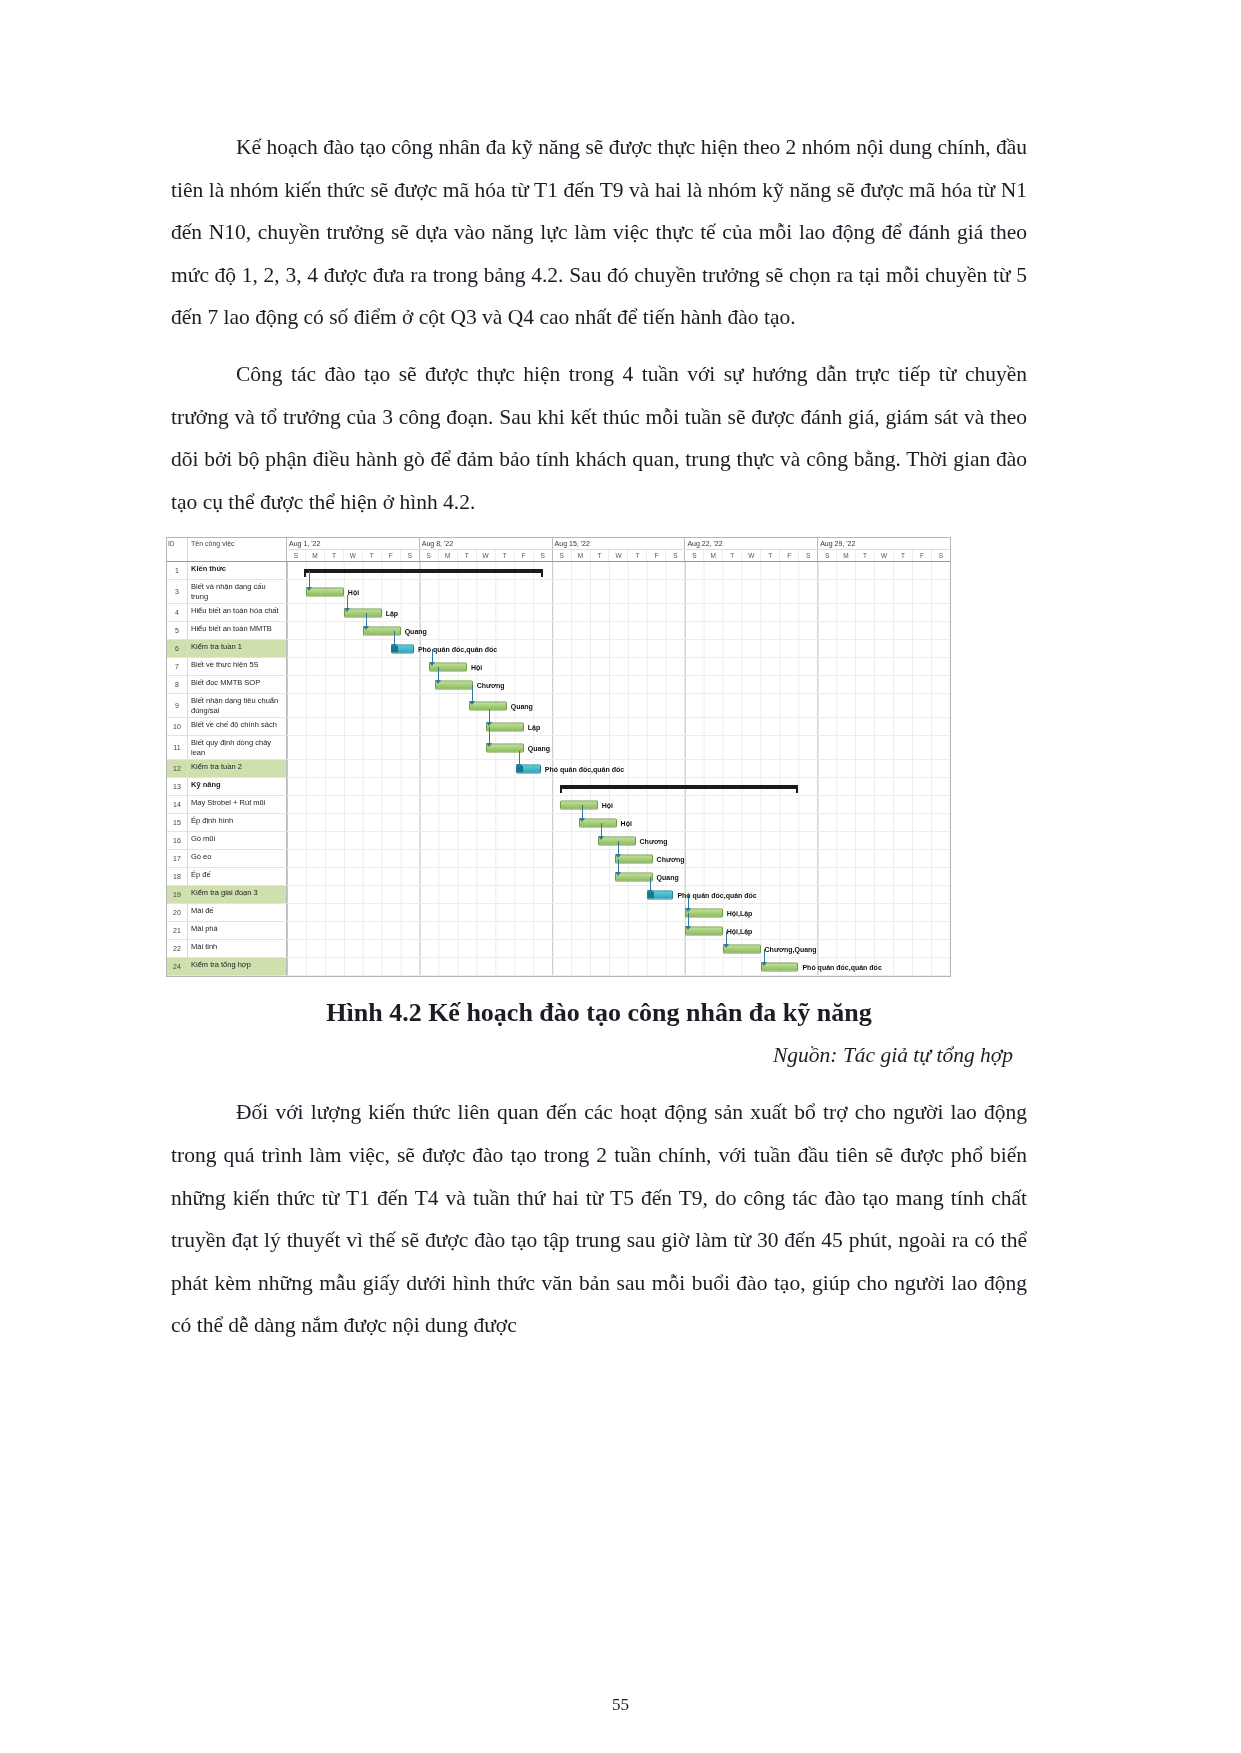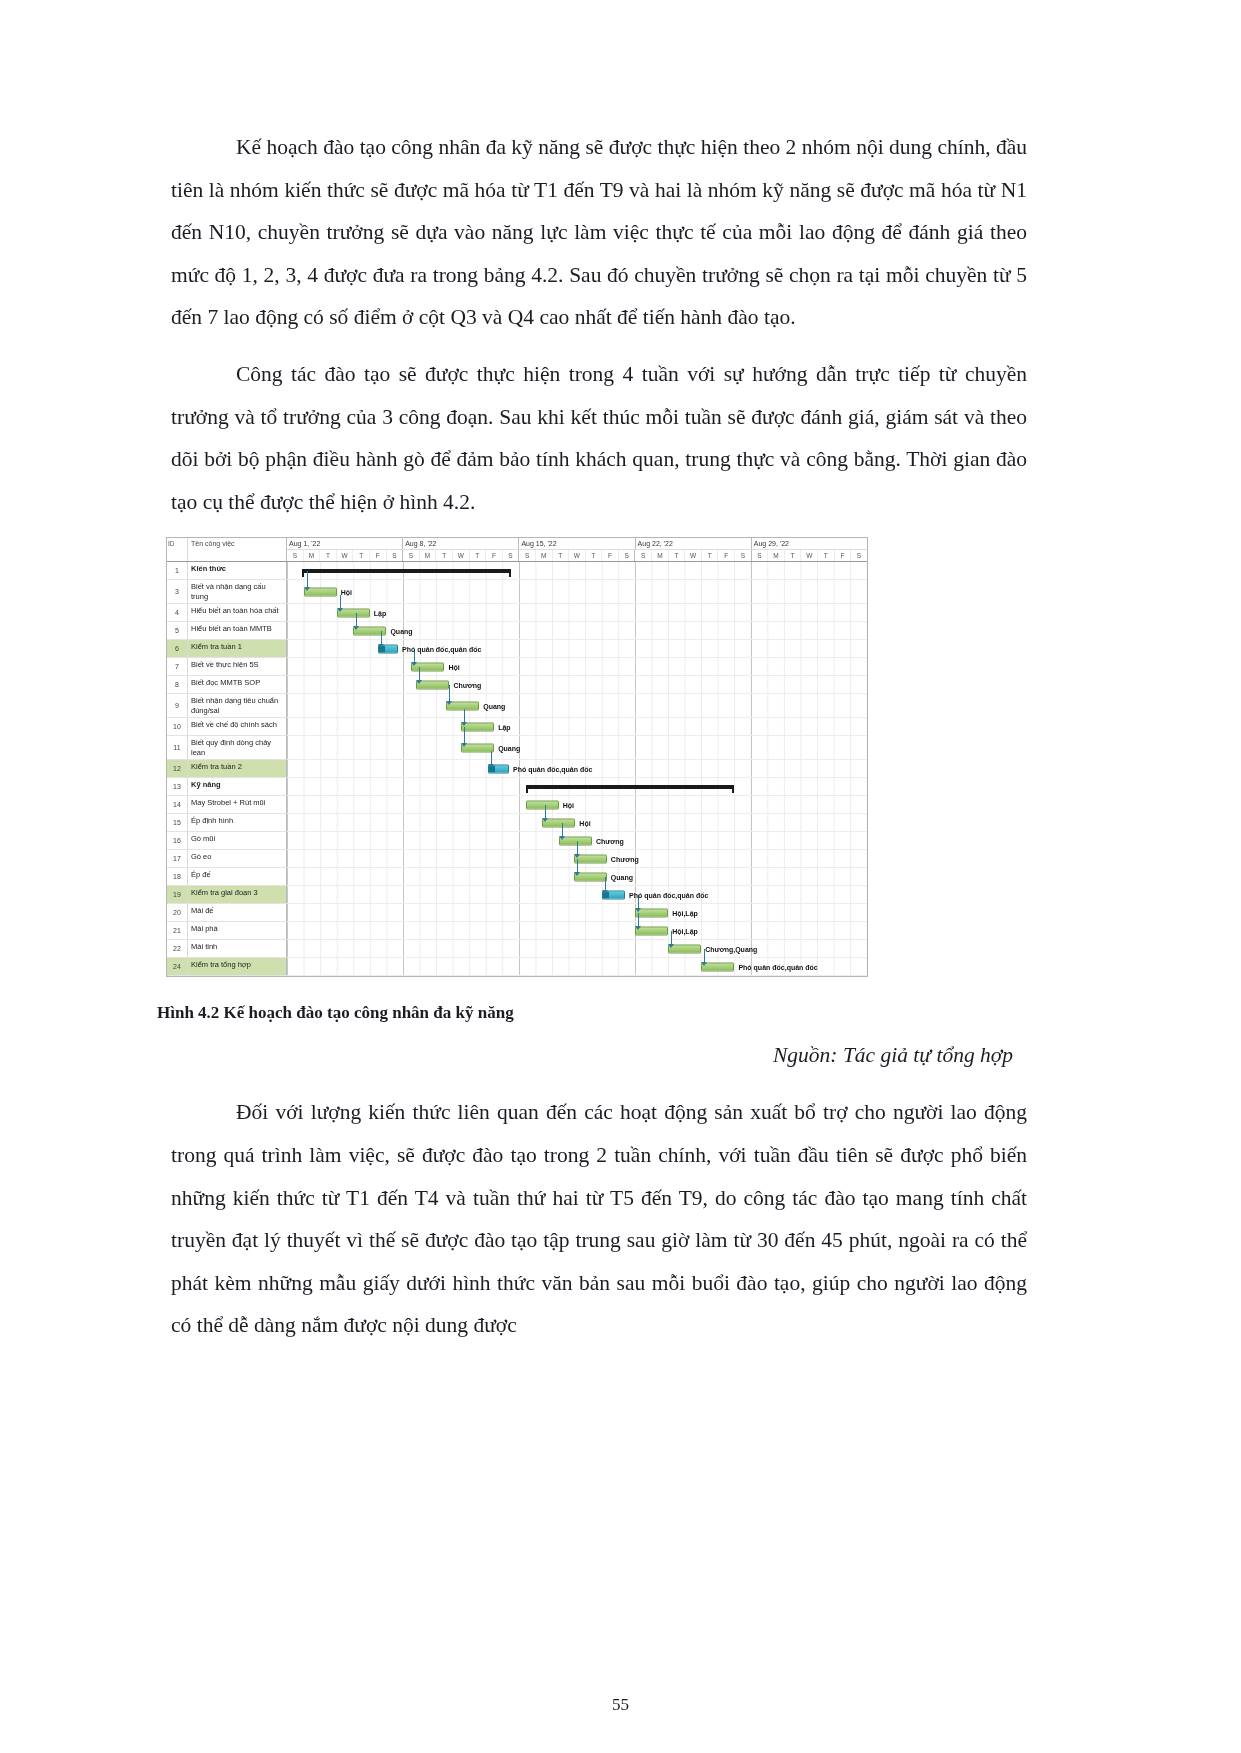--- a/index.html
+++ b/index.html
@@ -14,39 +14,40 @@
   .content { position:absolute; left:157px; top:112px; width:884px; }
   p.body-text {
     margin:14px;
     font-size:21.5px;
     line-height:42.6px;
     text-align:justify;
     text-indent:65px;
   }
   .caption {
     margin-top:14px;
+    text-align:center;
     font-weight:bold;
-    font-size:17px;
+    font-size:26px;
     line-height:43px;
   }
   .source {
     text-align:right;
     font-style:italic;
     font-size:21.5px;
     line-height:43px;
     padding-right:28px;
   }
   .page-number {
     position:absolute; left:0; right:0; bottom:38px;
     text-align:center; font-size:17px;
   }
 
   
   .gantt {
-    width:702px;
+    width:785px;
     margin:14px 0 0 9px;
     font-family:"Liberation Sans", sans-serif;
     border:1px solid #b5b5b5;
     background:#fff;
     box-sizing:border-box;
   }
   .g-header { display:flex; border-bottom:1px solid #999; }
   .g-left-head { display:flex; width:120px; flex:none; border-right:1px solid #bbb; box-sizing:border-box; }
   .g-idh {
     width:21px; flex:none; border-right:1px solid #d9d9d9;

